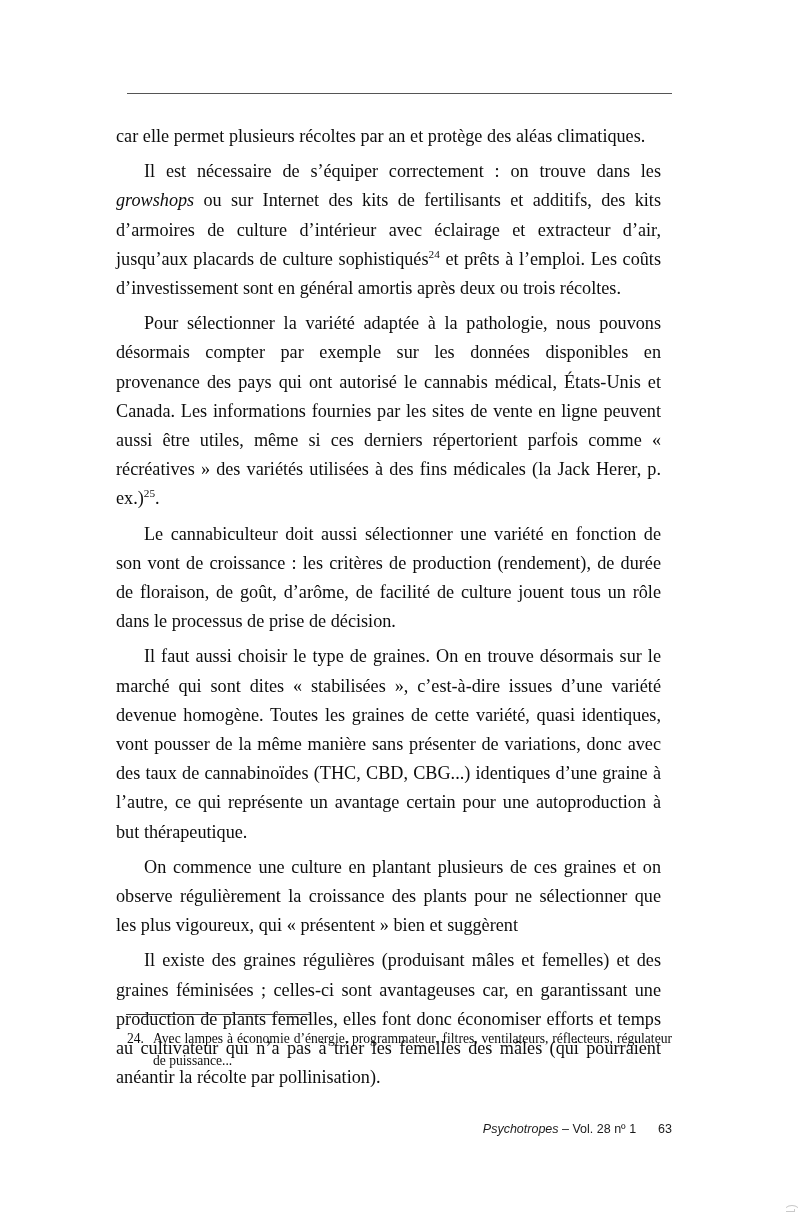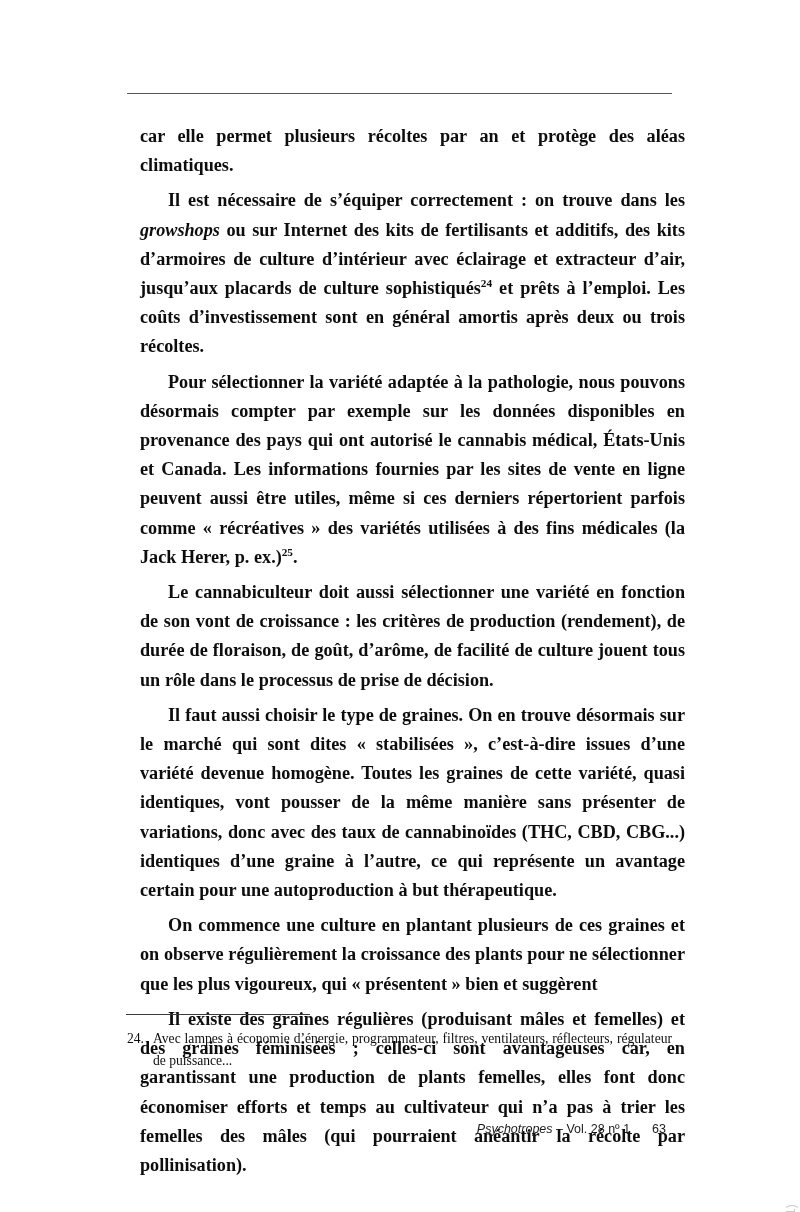--- a/index.html
+++ b/index.html
@@ -38,24 +38,23 @@
     left: 127px;
     top: 93px;
     width: 545px;
     height: 1px;
     background: #555555;
   }
 
   
   .body-col {
     position: absolute;
-    left: 140px;
+    left: 116px;
     top: 122px;
     width: 545px;
-    font-weight: bold;
   }
   p.para {
     margin: 0;
     text-align: justify;
     text-justify: inter-word;
     font-size: 18.2px;
     line-height: 29.2px;
     text-indent: 28px;
     -webkit-hyphens: none;
     hyphens: none;
@@ -103,21 +102,21 @@
     width: 26px;
   }
   .fn-text {
     flex: 1 1 auto;
     text-align: justify;
   }
 
   
   .footer {
     position: absolute;
-    left: 121px;
+    left: 127px;
     top: 1122px;
     width: 545px;
     text-align: right;
     font-family: "Liberation Sans", sans-serif;
     font-size: 12.5px;
     color: #1a1a1a;
   }
   .footer .journal {
     font-style: italic;
   }

